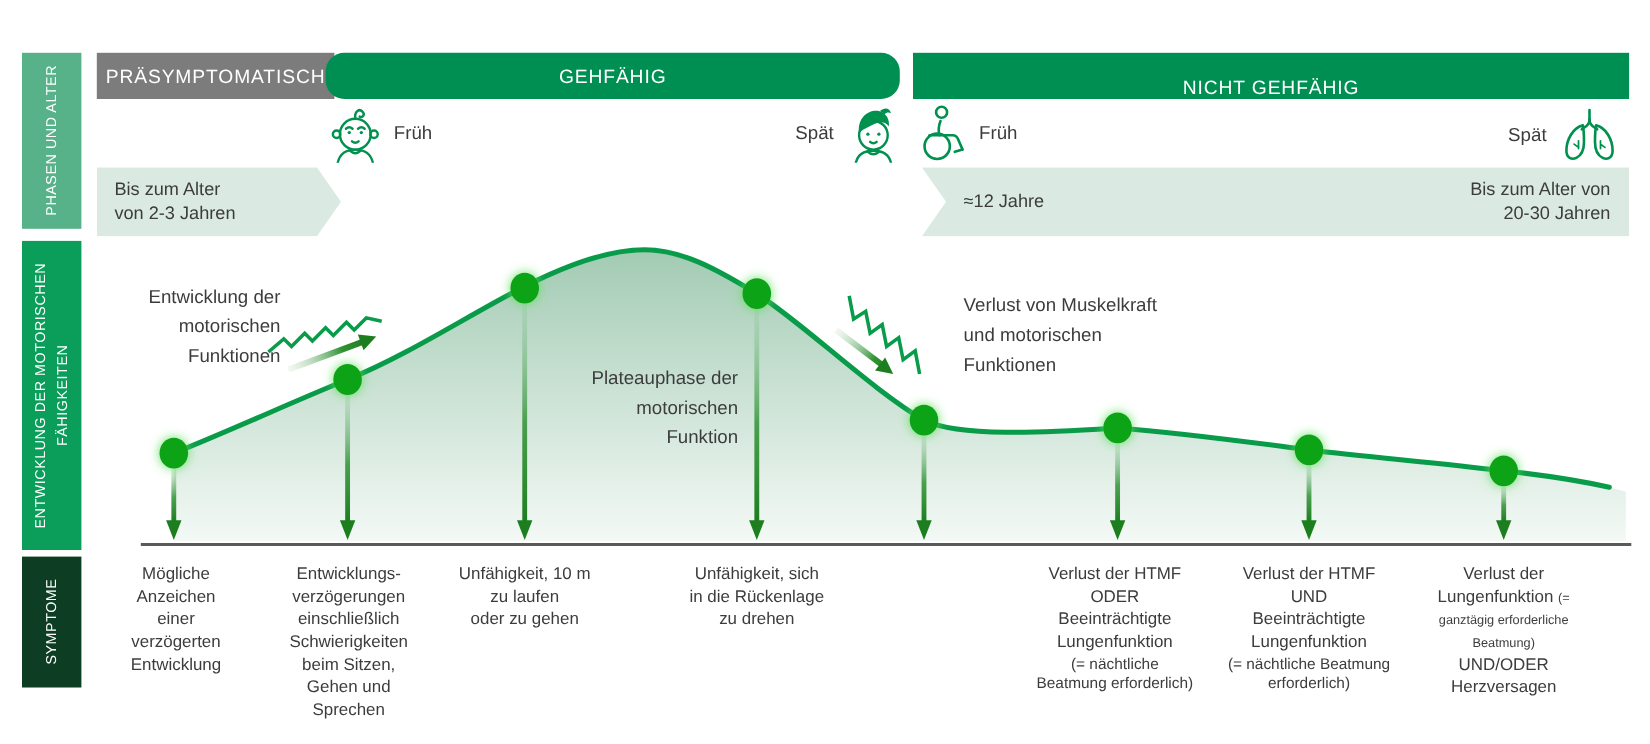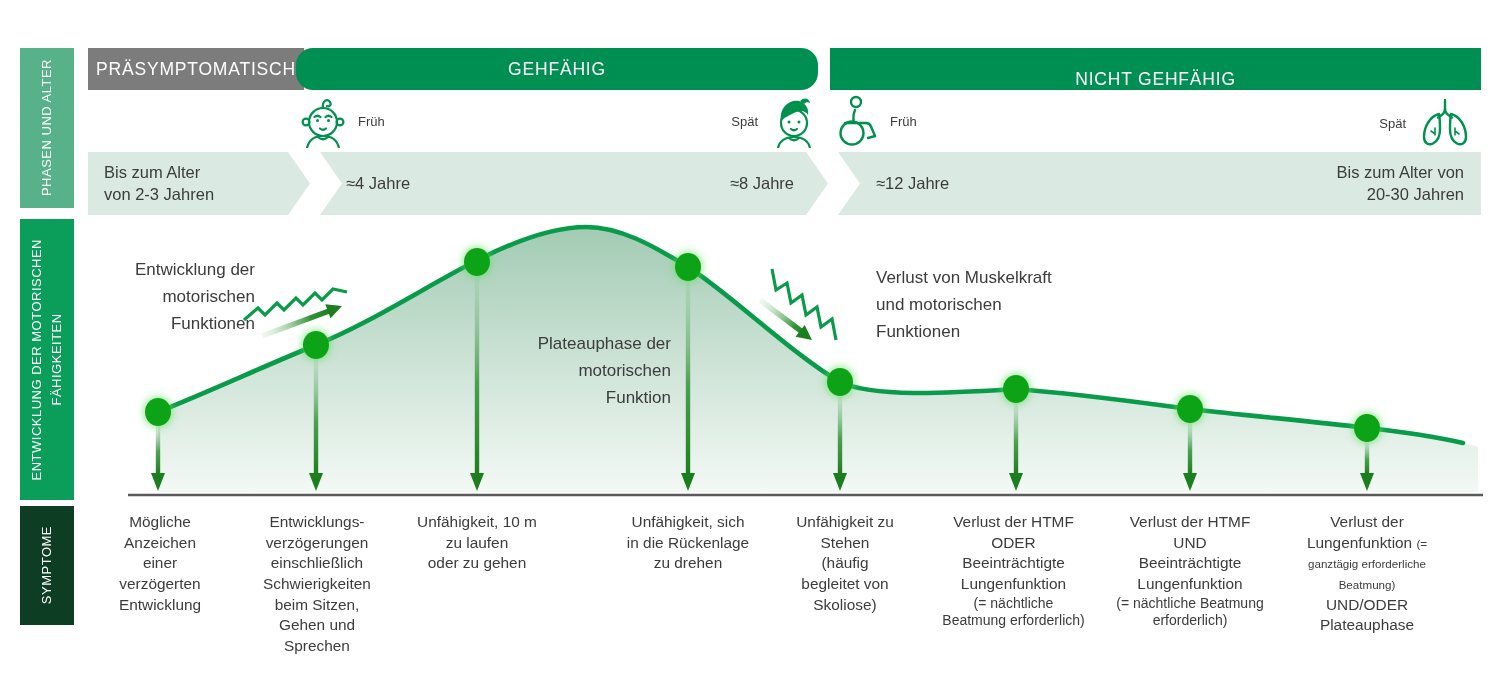--- a/index.html
+++ b/index.html
@@ -13,21 +13,21 @@
   .vbox{display:flex;align-items:center;justify-content:center;}
   .vbox span{
     writing-mode:vertical-rl;transform:rotate(180deg);
     color:#fff;font-size:13px;letter-spacing:.5px;line-height:1.55;
     text-align:center;white-space:pre-line;
   }
   
   .hdr{display:flex;align-items:center;justify-content:center;
     color:#fff;font-size:17.5px;letter-spacing:.8px;}
   
-  .marker{display:flex;align-items:center;gap:12px;height:54px;font-size:13px;}
+  .marker{display:flex;align-items:center;gap:12px;height:54px;font-size:17px;}
   .marker svg{display:block;}
   
   .band{background:var(--band-bg,#daeae2);display:flex;align-items:center;
     font-size:16.5px;}
   .preline{white-space:pre-line;line-height:1.3;}
   
   .ann{position:absolute;font-size:17px;line-height:1.6;white-space:pre-line;}
   .ann.center{text-align:right;}
   
   .sym{position:absolute;top:512px;text-align:center;font-size:15.4px;
@@ -114,26 +114,20 @@
       <path d="M21,16 C12,18 6,29 6,39 C6,45.5 11,47.5 15,45.5 C19,43.5 22,39 22,31 C22,25 21.7,19.5 21,16 Z"></path>
       <path d="M33,16 C42,18 48,29 48,39 C48,45.5 43,47.5 39,45.5 C35,43.5 32,39 32,31 C32,25 32.3,19.5 33,16 Z"></path>
       <path d="M13,33 l4,3 M17,30 l0,7 M37,33 l4,3 M37,30 l0,7" stroke-width="1.6"></path>
     </svg>
   </div>
 
   <div class="abs band" style="left:88px;top:152px;width:222px;height:63px;padding-left:16px;box-sizing:border-box;
               clip-path:polygon(0 0, calc(100% - 22px) 0, 100% 50%, calc(100% - 22px) 100%, 0 100%);">
     <span class="preline">Bis zum Alter
 von 2-3 Jahren</span>
-  </div>
-  <div class="abs band" style="left:320px;top:152px;width:508px;height:63px;padding-left:26px;padding-right:34px;box-sizing:border-box;
-              justify-content:space-between;
-              clip-path:polygon(0 0, calc(100% - 22px) 0, 100% 50%, calc(100% - 22px) 100%, 0 100%, 22px 50%);">
-    <span>≈4 Jahre</span>
-    <span>≈8 Jahre</span>
   </div>
   <div class="abs band" style="left:838px;top:152px;width:643px;height:63px;padding-left:38px;padding-right:17px;box-sizing:border-box;
               justify-content:space-between;
               clip-path:polygon(0 0, 100% 0, 100% 100%, 0 100%, 22px 50%);">
     <span>≈12 Jahre</span>
     <span class="preline" style="text-align:right;">Bis zum Alter von
 20-30 Jahren</span>
   </div>
 
   <svg class="chart" width="1500" height="676" viewBox="0 0 1500 676">
@@ -237,30 +231,25 @@
 Schwierigkeiten
 beim Sitzen,
 Gehen und
 Sprechen</span></div>
   <div class="sym" style="left:402px;width:150px;"><span>Unfähigkeit, 10 m
 zu laufen
 oder zu gehen</span></div>
   <div class="sym" style="left:608px;width:160px;"><span>Unfähigkeit, sich
 in die Rückenlage
 zu drehen</span></div>
-  <div class="sym" style="left:780px;width:130px;"><span>Unfähigkeit zu
-Stehen
-(häufig
-begleitet von
-Skoliose)</span></div>
   <div class="sym" style="left:941px;width:145px;"><span>Verlust der HTMF
 ODER
 Beeinträchtigte
 Lungenfunktion</span><span class="note">(= nächtliche Beatmung erforderlich)</span></div>
   <div class="sym" style="left:1115px;width:150px;"><span>Verlust der HTMF
 UND
 Beeinträchtigte
 Lungenfunktion</span><span class="note">(= nächtliche Beatmung erforderlich)</span></div>
   <div class="sym" style="left:1287px;width:160px;"><span>Verlust der
 Lungenfunktion</span> <span class="note-inline">(= ganztägig erforderliche Beatmung)</span><span class="main2">UND/ODER
-Plateauphase</span></div>
+Herzversagen</span></div>
 
 </div>
 
 </body></html>

